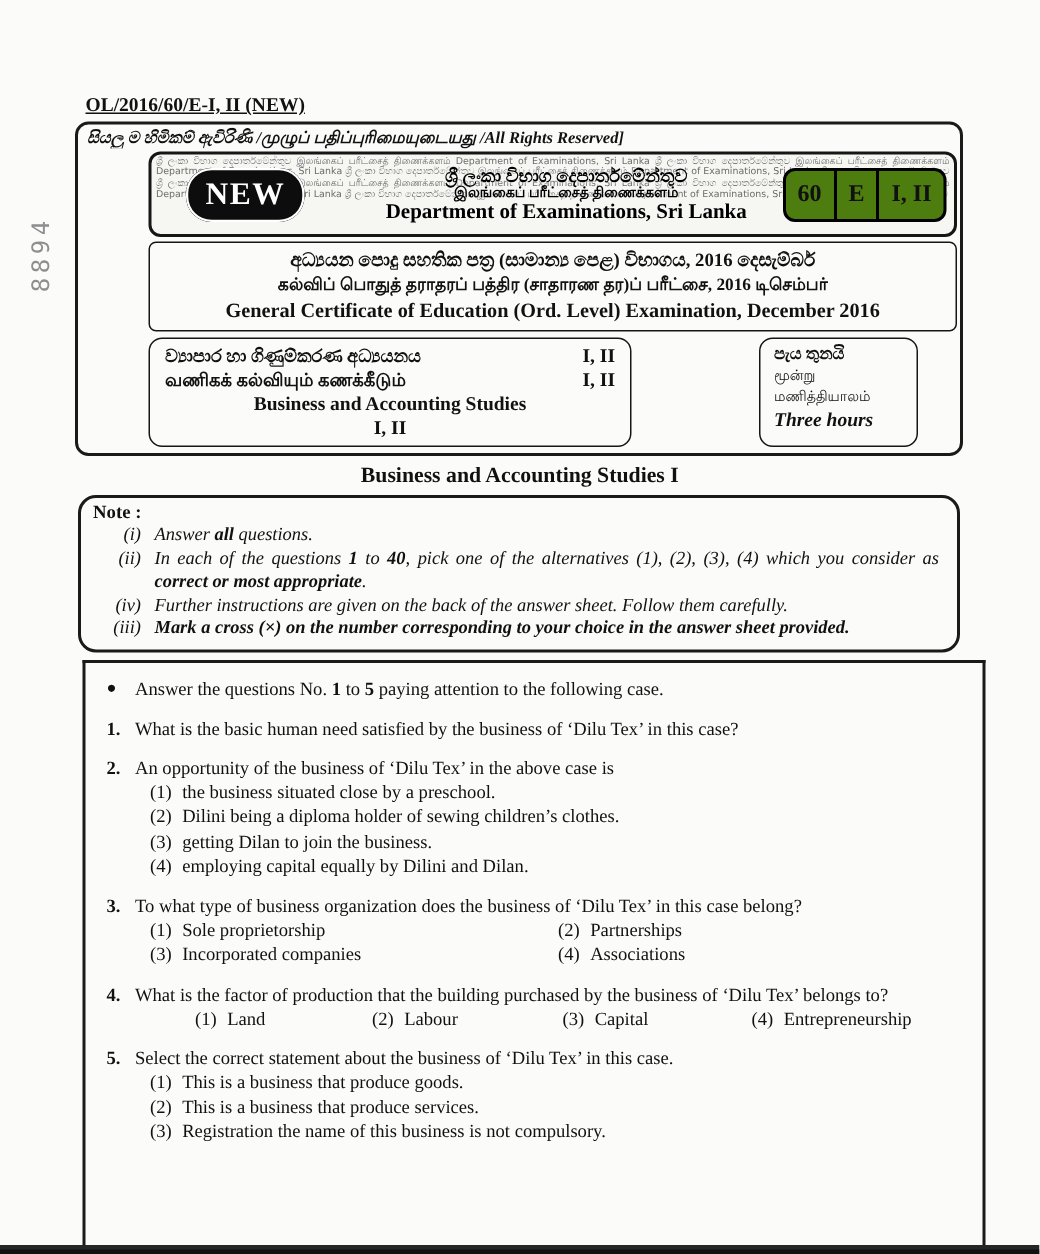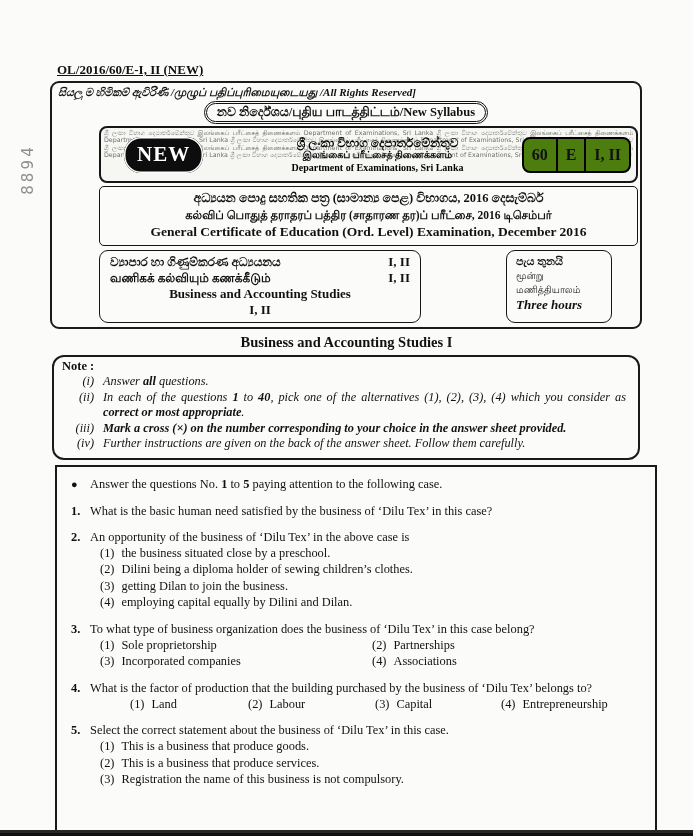--- a/index.html
+++ b/index.html
@@ -48,21 +48,21 @@
     font-size:6.3px; line-height:7.4px; color:#4a4a4a;
     text-align:justify; overflow:hidden; opacity:.8;
   }
   .dept-overlay {
     position:absolute; left:18px; right:0; top:50%; transform:translateY(-50%);
     text-align:center; font-weight:bold; color:#000;
     text-shadow:0 0 2px #f6f6f3, 0 0 2px #f6f6f3;
   }
   .dept-overlay .si { font-size:12px; line-height:13px; }
   .dept-overlay .ta { font-size:9.5px; line-height:11px; }
-  .dept-overlay .en { font-size:10px; line-height:13px; }
+  .dept-overlay .en { font-size:14px; line-height:13px; }
   .new-badge {
     position:absolute; left:8px; top:50%; transform:translateY(-50%);
     background:#0d0d0d; color:#fff; font-weight:bold;
     font-size:21px; line-height:1; padding:7px 13px 8px;
     border-radius:17px; letter-spacing:1px;
     box-shadow:inset 0 0 0 1.5px #fff, inset 0 0 0 3px #0d0d0d;
     margin-left:15px;
   }
   .code-group {
     position:absolute; right:5px; top:50%; transform:translateY(-50%);
@@ -145,23 +145,20 @@
 <body>
 
 <div class="page">
 
   <div class="side-code">8894</div>
 
   <div class="doc-ref">OL/2016/60/E-I, II (NEW)</div>
 
   <div class="outer-box">
     <div class="rights-line">සියලු ම හිමිකම් ඇවිරිණි /முழுப் பதிப்புரிமையுடையது /All Rights Reserved]</div>
-    <div class="pill-row">
-      <span class="syllabus-pill">නව නිර්දේශය/புதிய பாடத்திட்டம்/New Syllabus</span>
-    </div>
 
     <div class="dept-box">
       <div class="wm">
         <span>ශ්‍රී ලංකා විභාග දෙපාර්තමේන්තුව இலங்கைப் பரீட்சைத் திணைக்களம் Department of Examinations, Sri Lanka ශ්‍රී ලංකා විභාග දෙපාර්තමේන්තුව இலங்கைப் பரீட்சைத் திணைக்களம் Department of Examinations, Sri Lanka ශ්‍රී ලංකා විභාග දෙපාර්තමේන්තුව இலங்கைப் பரீட்சைத் திணைக்களம் Department of Examinations, Sri Lanka ශ්‍රී ලංකා විභාග දෙපාර්තමේන්තුව</span>
         <span>ශ්‍රී ලංකා විභාග දෙපාර්තමේන්තුව இலங்கைப் பரீட்சைத் திணைக்களம் Department of Examinations, Sri Lanka ශ්‍රී ලංකා විභාග දෙපාර්තමේන්තුව இலங்கைப் பரீட்சைத் திணைக்களம் Department of Examinations, Sri Lanka ශ්‍රී ලංකා විභාග දෙපාර්තමේන්තුව இலங்கைப் பரீட்சைத் திணைக்களம் Department of Examinations, Sri Lanka ශ්‍රී ලංකා විභාග දෙපාර්තමේන්තුව</span>
       </div>
       <div class="dept-overlay">
         <div class="si">ශ්‍රී ලංකා විභාග දෙපාර්තමේන්තුව</div>
         <div class="ta">இலங்கைப் பரீட்சைத் திணைக்களம்</div>
         <div class="en">Department of Examinations, Sri Lanka</div>
@@ -210,26 +207,26 @@
     <div class="note-label">Note :</div>
     <div class="note-item">
       <span class="inum">(i)</span>
       <span class="ibody">Answer <b>all</b> questions.</span>
     </div>
     <div class="note-item">
       <span class="inum">(ii)</span>
       <span class="ibody">In each of the questions <b>1</b> to <b>40</b>, pick one of the alternatives (1), (2), (3), (4) which you consider as <b>correct or most appropriate</b>.</span>
     </div>
     <div class="note-item">
+      <span class="inum">(iv)</span>
+      <span class="ibody">Further instructions are given on the back of the answer sheet. Follow them carefully.</span>
+    </div>
+    <div class="note-item">
       <span class="inum">(iii)</span>
       <span class="ibody"><b>Mark a cross (×) on the number corresponding to your choice in the answer sheet provided.</b></span>
-    </div>
-    <div class="note-item">
-      <span class="inum">(iv)</span>
-      <span class="ibody">Further instructions are given on the back of the answer sheet. Follow them carefully.</span>
     </div>
   </div>
 
   <div class="questions-box">
 
     <div class="intro-row">
       <span class="bullet">●</span>
       <span class="intro-text">Answer the questions No. <b>1</b> to <b>5</b> paying attention to the following case.</span>
     </div>
 

